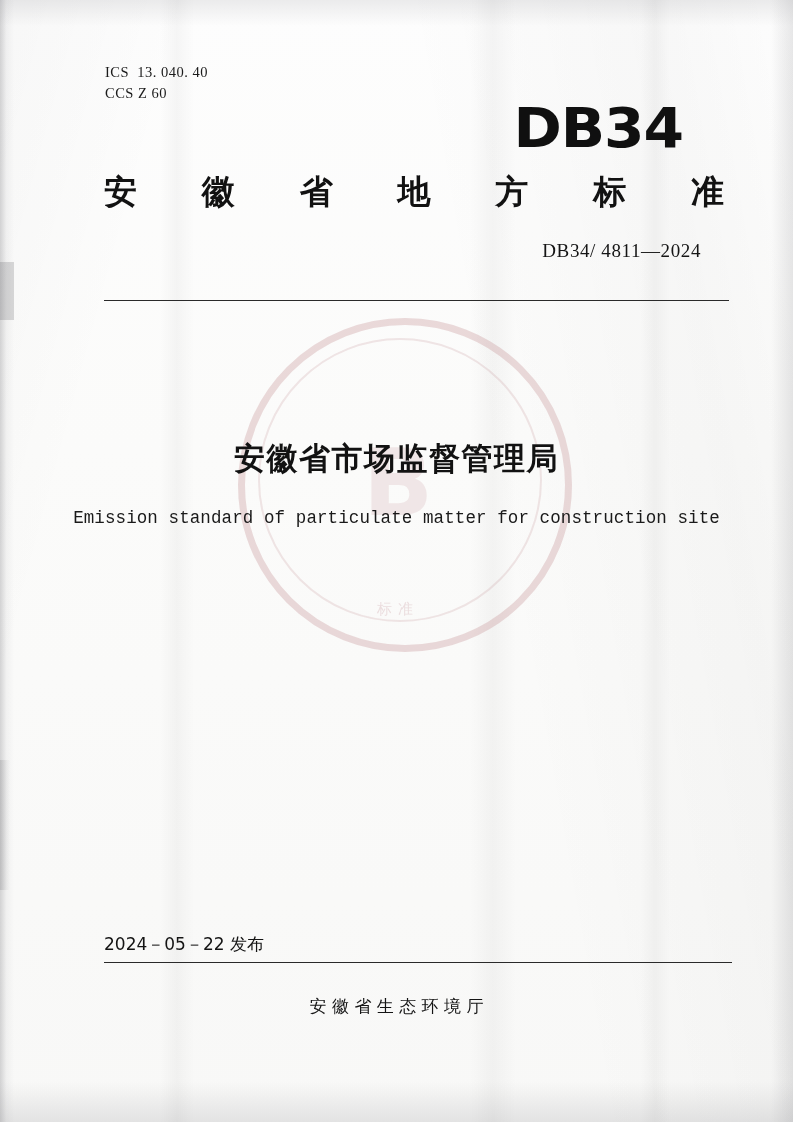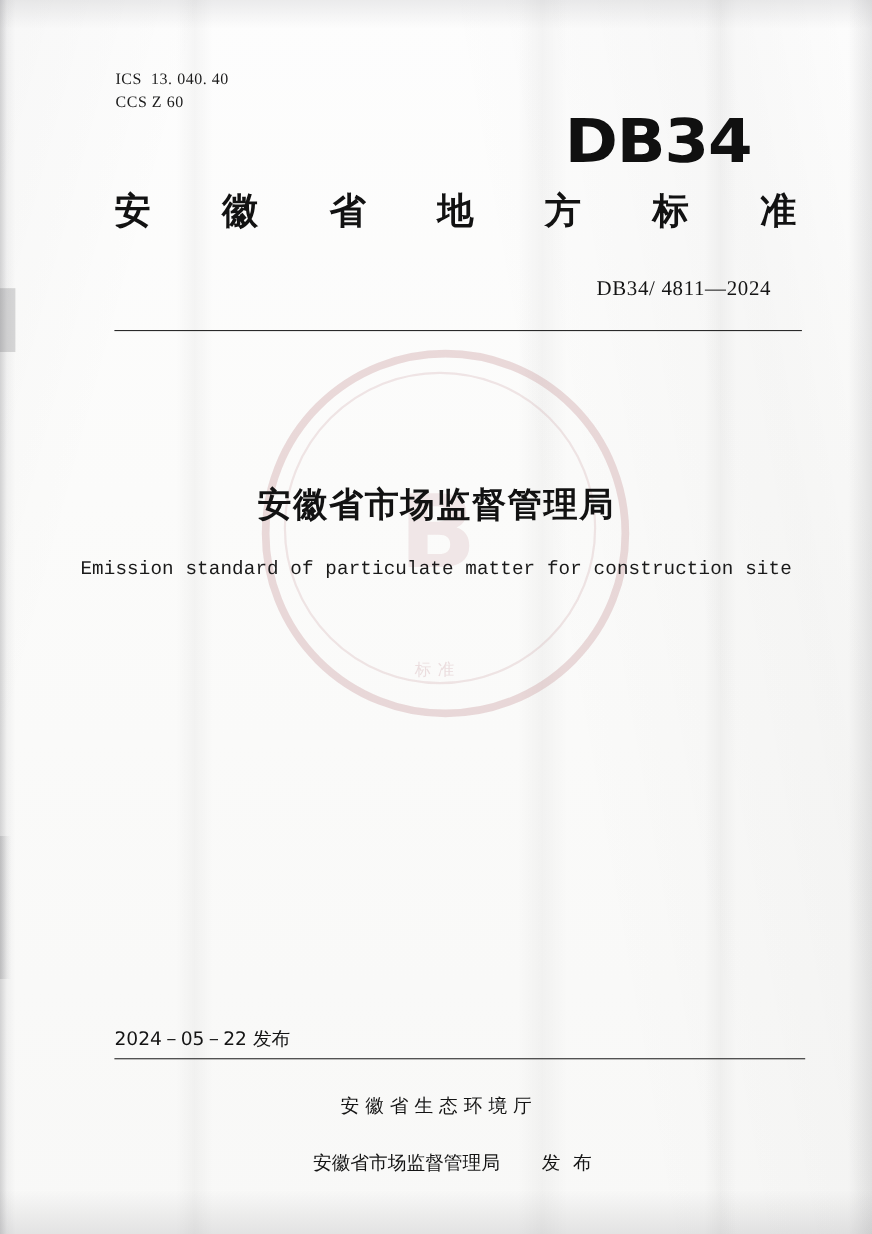--- a/index.html
+++ b/index.html
@@ -118,21 +118,20 @@
   .std-title span { display: inline-block; }
 
   .std-code {
     position: absolute;
     right: 92px;
     top: 240px;
     font-family: "Liberation Serif", serif;
     font-size: 19px;
     letter-spacing: 0.6px;
     color: #151515;
-    margin-top: 12px;
   }
 
   .rule-top {
     position: absolute;
     left: 104px;
     top: 300px;
     width: 625px;
     height: 0;
     border-top: 1.6px solid #2a2a2a;
   }
@@ -306,18 +305,15 @@
   <div class="doc-title-en">Emission standard of particulate matter for construction site</div>
 
   <div class="footer-dates">
     <span>2024－05－22 发布</span>
   </div>
 
   <div class="rule-bottom"></div>
 
   <div class="issuers">
     <span class="line">安 徽 省 生 态 环 境 厅</span>
-    <span class="line">
-      <span>安徽省市场监督管理局</span><span class="issuer-publish">发 布</span>
-    </span>
   </div>
 
 </div>
 
 </body></html>

